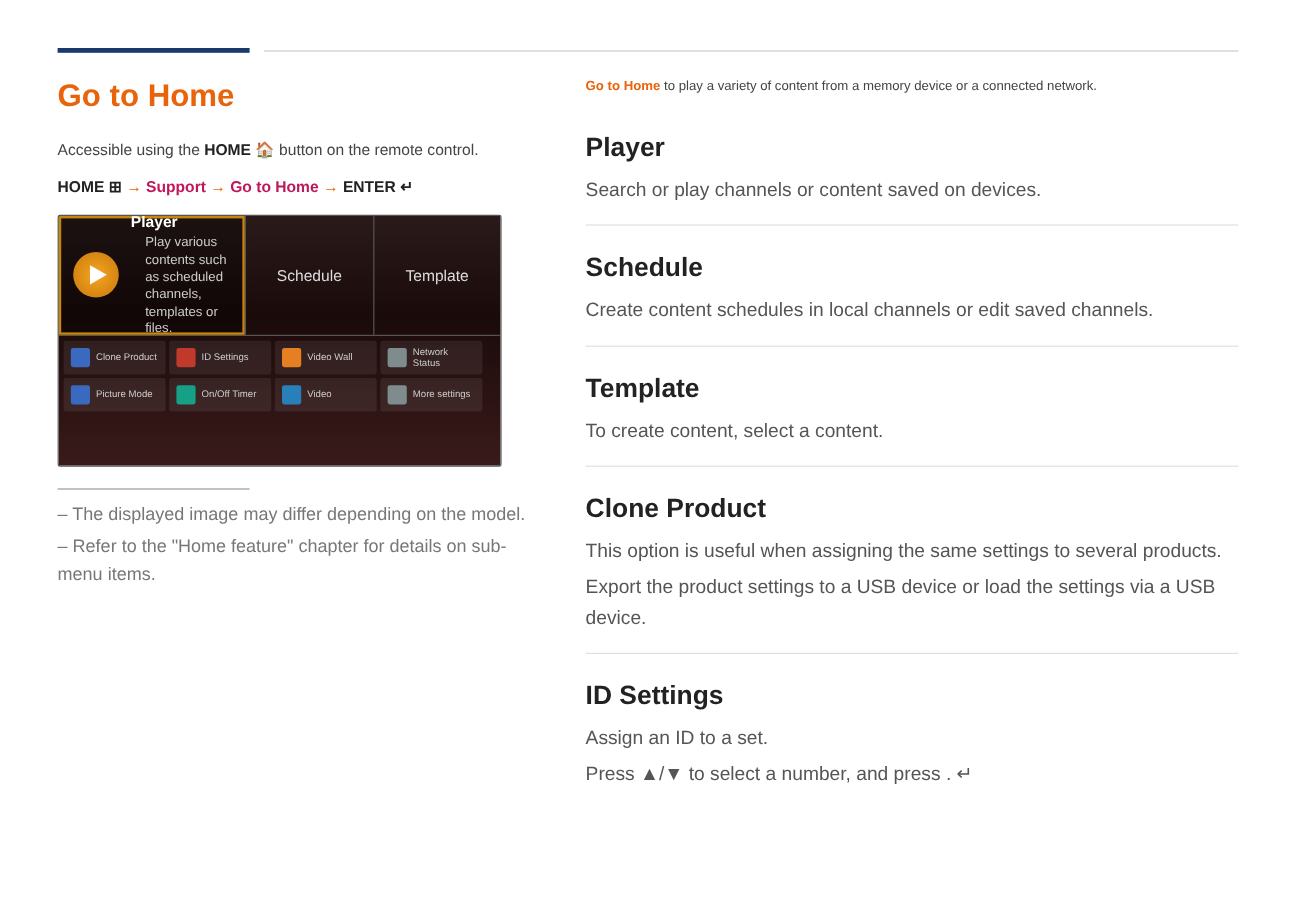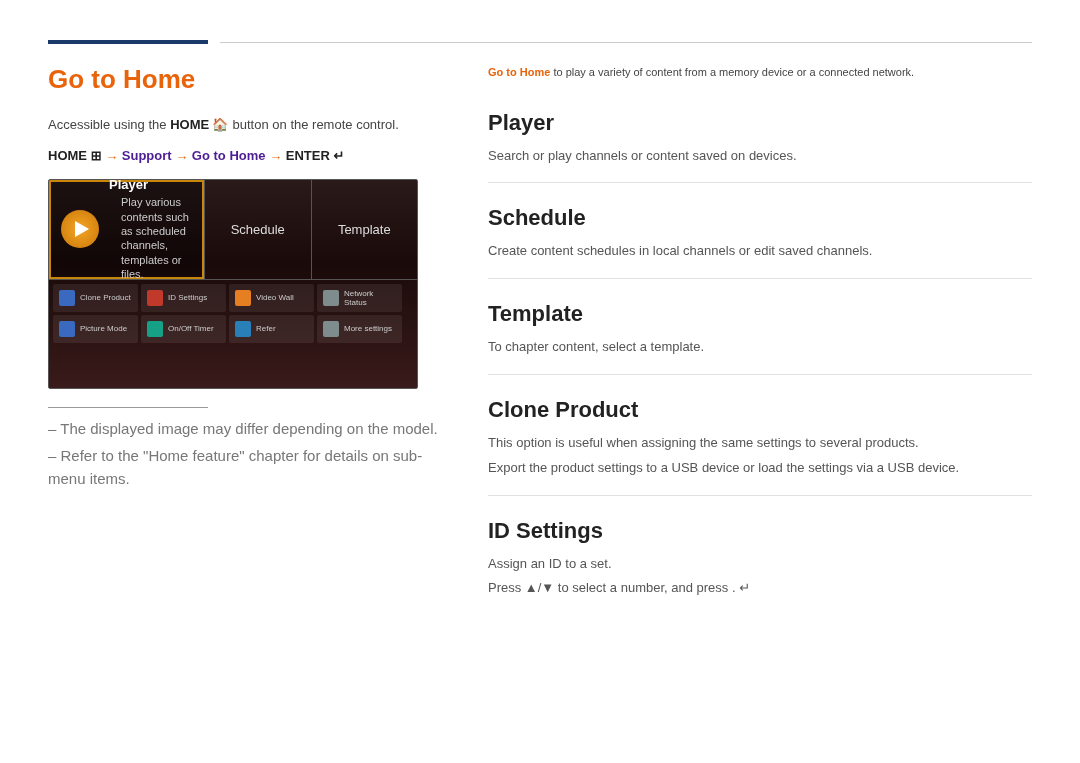--- a/index.html
+++ b/index.html
@@ -67,21 +67,21 @@
       font-size: 13px;
       font-weight: bold;
       color: #222;
       margin-bottom: 16px;
     }
     .menu-path .arrow {
       color: #e8630a;
       font-weight: bold;
     }
     .menu-path .link-text {
-      color: #4c1d95;
+      color: #be185d;
     }
 
     
     .screenshot-box {
       width: 370px;
       height: 210px;
       background: linear-gradient(180deg, #2a1a1a 0%, #1a0a0a 40%, #3a1a1a 100%);
       border: 1px solid #555;
       border-radius: 2px;
       overflow: hidden;
@@ -231,21 +231,21 @@
 
     .section-title {
       font-size: 22px;
       font-weight: bold;
       color: #222;
       margin-bottom: 10px;
       margin-top: 22px;
     }
 
     .section-desc {
-      font-size: 13px;
+      font-size: 16px;
       color: #555;
       line-height: 1.6;
       margin-bottom: 4px;
     }
 
     .section-divider {
       height: 1px;
       background: #e0e0e0;
       margin: 16px 0;
     }
@@ -318,21 +318,21 @@
         <div class="screen-icon-item">
           <div class="icon-square icon-blue"></div>
           <span class="icon-label">Picture Mode</span>
         </div>
         <div class="screen-icon-item">
           <div class="icon-square icon-teal"></div>
           <span class="icon-label">On/Off Timer</span>
         </div>
         <div class="screen-icon-item">
           <div class="icon-square icon-cyan"></div>
-          <span class="icon-label">Refer</span>
+          <span class="icon-label">Video</span>
         </div>
         <div class="screen-icon-item">
           <div class="icon-square icon-gray"></div>
           <span class="icon-label">More settings</span>
         </div>
       </div>
     </div>
 
     <div class="footnote-divider"></div>
     <p class="footnote">– The displayed image may differ depending on the model.</p>
@@ -350,21 +350,21 @@
     <p class="section-desc">Search or play channels or content saved on devices.</p>
 
     <div class="section-divider"></div>
 
     <h2 class="section-title">Schedule</h2>
     <p class="section-desc">Create content schedules in local channels or edit saved channels.</p>
 
     <div class="section-divider"></div>
 
     <h2 class="section-title">Template</h2>
-    <p class="section-desc">To chapter content, select a template.</p>
+    <p class="section-desc">To create content, select a content.</p>
 
     <div class="section-divider"></div>
 
     <h2 class="section-title">Clone Product</h2>
     <p class="section-desc">This option is useful when assigning the same settings to several products.</p>
     <p class="section-desc">Export the product settings to a USB device or load the settings via a USB device.</p>
 
     <div class="section-divider"></div>
 
     <h2 class="section-title">ID Settings</h2>

